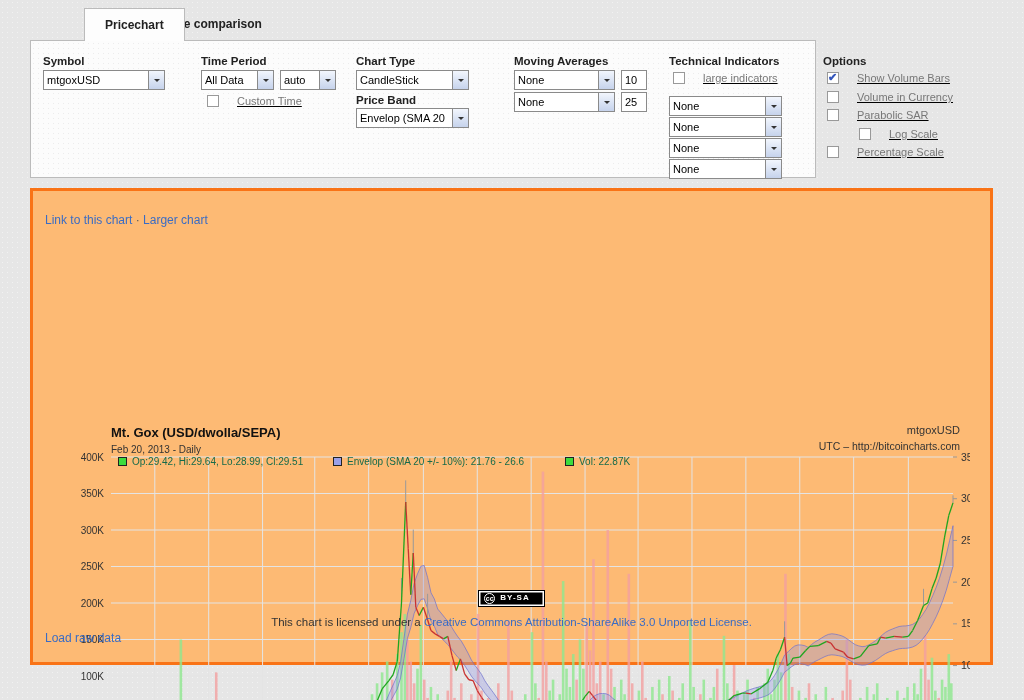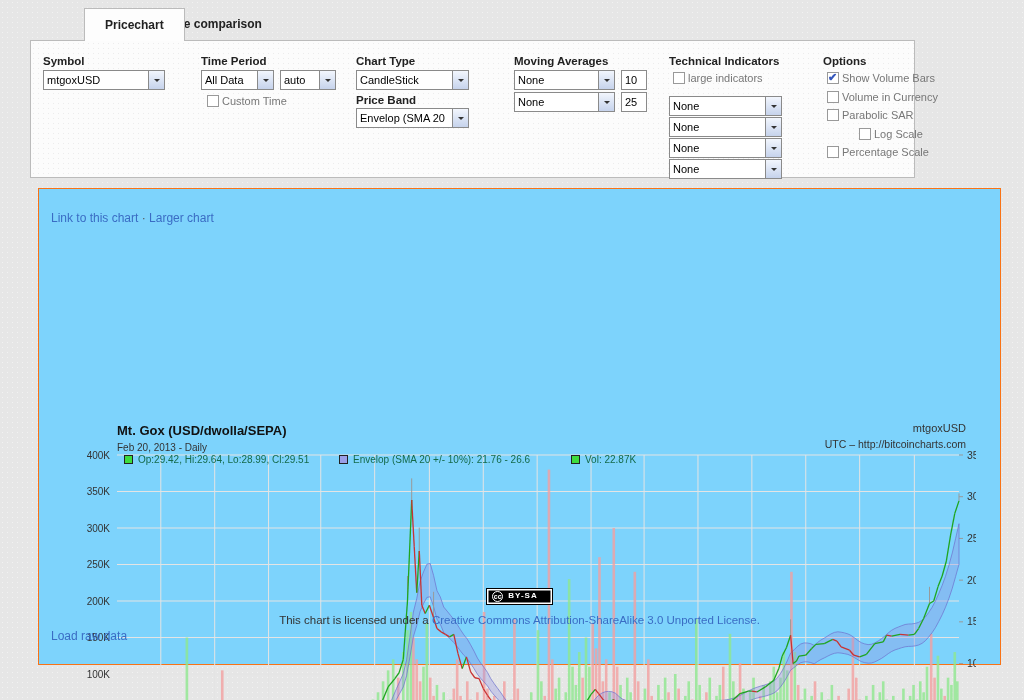--- a/index.html
+++ b/index.html
@@ -13,50 +13,50 @@
   }
   .page { position:relative; width:1024px; height:700px; }
 
   
   .tab { position:absolute; top:8px; height:33px; padding:9px 20px 0 20px;
          font-size:12px; font-weight:bold; color:#222; cursor:pointer; }
   .tab.active { left:38px; background:#fdfdfd; border:1px solid #bbb; border-bottom:none; z-index:3;margin-left:46px; }
   .tab.inactive { left:128px; }
 
   
-  .form-panel { position:absolute; left:30px; top:40px; width:885px; height:138px;
+  .form-panel { position:absolute; left:30px; top:40px; width:786px; height:138px;
     background-color:#fcfcfc;
     background-image: radial-gradient(#ececec 0.8px, transparent 0.9px);
     background-size:5px 5px;
     border:1px solid #bbb; z-index:2; }
   .flabel { position:absolute; font-size:11.5px; font-weight:bold; color:#222; white-space:nowrap; }
   .fsel { position:absolute; height:20px; background:#fff; border:1px solid #8a8a8a;
           display:flex; align-items:center; font-size:11px; color:#000; cursor:pointer; }
   .fsel-txt { flex:1; padding:0 3px; white-space:nowrap; overflow:hidden; }
   .fsel-btn { width:16px; height:100%; border-left:1px solid #8a8a8a;
               background:linear-gradient(#f2f6fd,#c6d3ec);
               display:flex; align-items:center; justify-content:center; }
   .fsel-btn::after { content:''; border:3.5px solid transparent; border-top-color:#333; margin-top:4px; }
   .tinput { position:absolute; width:26px; height:20px; background:#fff; border:1px solid #8a8a8a;
             font-size:11px; padding:0 3px; font-family:"Liberation Sans",sans-serif; }
-  .cbrow { position:absolute; display:flex; align-items:center; gap:3px; cursor:pointer; }
+  .cbrow { position:absolute; display:flex; align-items:center; gap:18px; cursor:pointer;text-decoration:underline; }
   .cb { width:12px; height:12px; background:#fff; border:1px solid #999; display:inline-block;
         position:relative; flex:0 0 12px; }
   .cb.checked::after { content:'\2714'; position:absolute; left:0px; top:-2px;
         color:#3355bb; font-size:11px; font-weight:bold; }
   .cblabel { font-size:11px; color:#777; white-space:nowrap; }
   .draw-btn { position:absolute; left:12px; top:64px; width:114px; height:26px;
         border:1px solid #888; border-radius:4px;
         background:linear-gradient(#fafafa,#d6d6d6);
         font-size:12px; color:#222; text-align:center; padding-top:5px; cursor:pointer;
         box-shadow:0 1px 1px rgba(0,0,0,0.1); }
 
   
-  .content { position:absolute; left:38px; top:188px; width:963px; height:477px;
-             background:#7dd3fc; border:1px solid #f97316; }
+  .content { position:absolute; left:30px; top:188px; width:963px; height:477px;
+             background:#fdba74; border:3px solid #f97316; }
   .toplinks { position:absolute; left:12px; top:22px; font-size:12px; color:#555; }
   a.lnk { color:#3a6cc4; text-decoration:none; cursor:pointer; }
 
   .chart-wrap { position:absolute; left:45px; top:233px; width:892px; height:352px; }
   .chart-title { position:absolute; left:33px; top:1px; font-size:13px; font-weight:bold; color:#111; }
   .chart-sub { position:absolute; left:33px; top:20px; font-size:10px; color:#333; }
   .chart-sym { position:absolute; right:10px; top:0px; font-size:11px; color:#333; }
   .chart-utc { position:absolute; right:10px; top:16px; font-size:10.5px; color:#333; }
   .legend { position:absolute; top:31px; height:12px; display:flex; align-items:center; gap:5px;
             font-size:10px; color:#156a4a; white-space:nowrap; z-index:2; }

